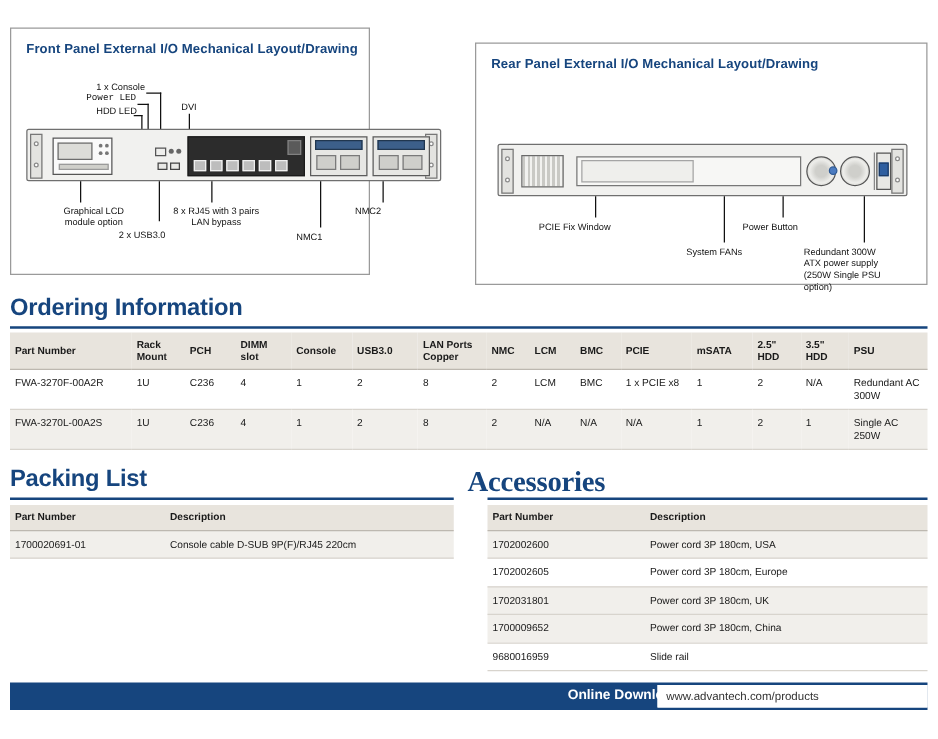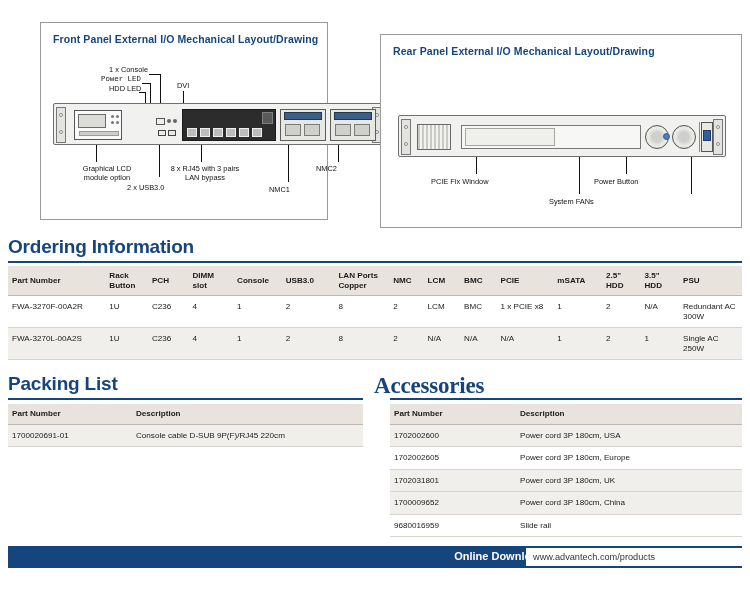--- a/index.html
+++ b/index.html
@@ -18,21 +18,21 @@
     border: 1px solid #9a9a9a;
     background: #fff;
   }
   .panel-title {
     color: #16457e;
     font-weight: bold;
     font-size: 10.5px;
     padding: 10px 0 0 12px;
     letter-spacing: .1px;
   }
-  #front-panel { left: 8px; top: 22px; width: 288px; height: 198px; margin-left: 32px; }
+  #front-panel { left: 8px; top: 22px; width: 288px; height: 198px; }
   #rear-panel  { left: 380px; top: 34px; width: 362px; height: 194px; }
 
   
   .chassis {
     position: absolute;
     background: #f1f1ef;
     border: 1px solid #6f6f6f;
     border-radius: 2px;
   }
   .chassis-inner { position: absolute; }
@@ -259,30 +259,34 @@
     </div>
 
     <div class="leader v" style="left:95px; top:122px; height:17px;"></div>
     <div class="leader v" style="left:198px; top:122px; height:37px;"></div>
     <div class="leader v" style="left:245px; top:122px; height:17px;"></div>
     <div class="leader v" style="left:310px; top:122px; height:37px;"></div>
 
     <div class="lbl" style="left:50px; top:142px;">PCIE Fix Window</div>
     <div class="lbl" style="left:168px; top:162px;">System FANs</div>
     <div class="lbl" style="left:213px; top:142px;">Power Button</div>
+    <div class="lbl wrap" style="left:262px; top:162px; width:98px;"><span style="white-space:pre-line;">Redundant 300W
+ATX power supply
+(250W Single PSU
+option)</span></div>
   </div>
 
   <div class="sec-title" id="ordering-title">Ordering Information</div>
   <div class="rule" id="ordering-rule"></div>
 
   <table class="tbl" id="ordering-table">
     <thead>
       <tr>
         <th>Part Number</th>
-        <th>Rack Button</th>
+        <th>Rack Mount</th>
         <th>PCH</th>
         <th>DIMM slot</th>
         <th>Console</th>
         <th>USB3.0</th>
         <th>LAN Ports Copper</th>
         <th>NMC</th>
         <th>LCM</th>
         <th>BMC</th>
         <th>PCIE</th>
         <th>mSATA</th>

